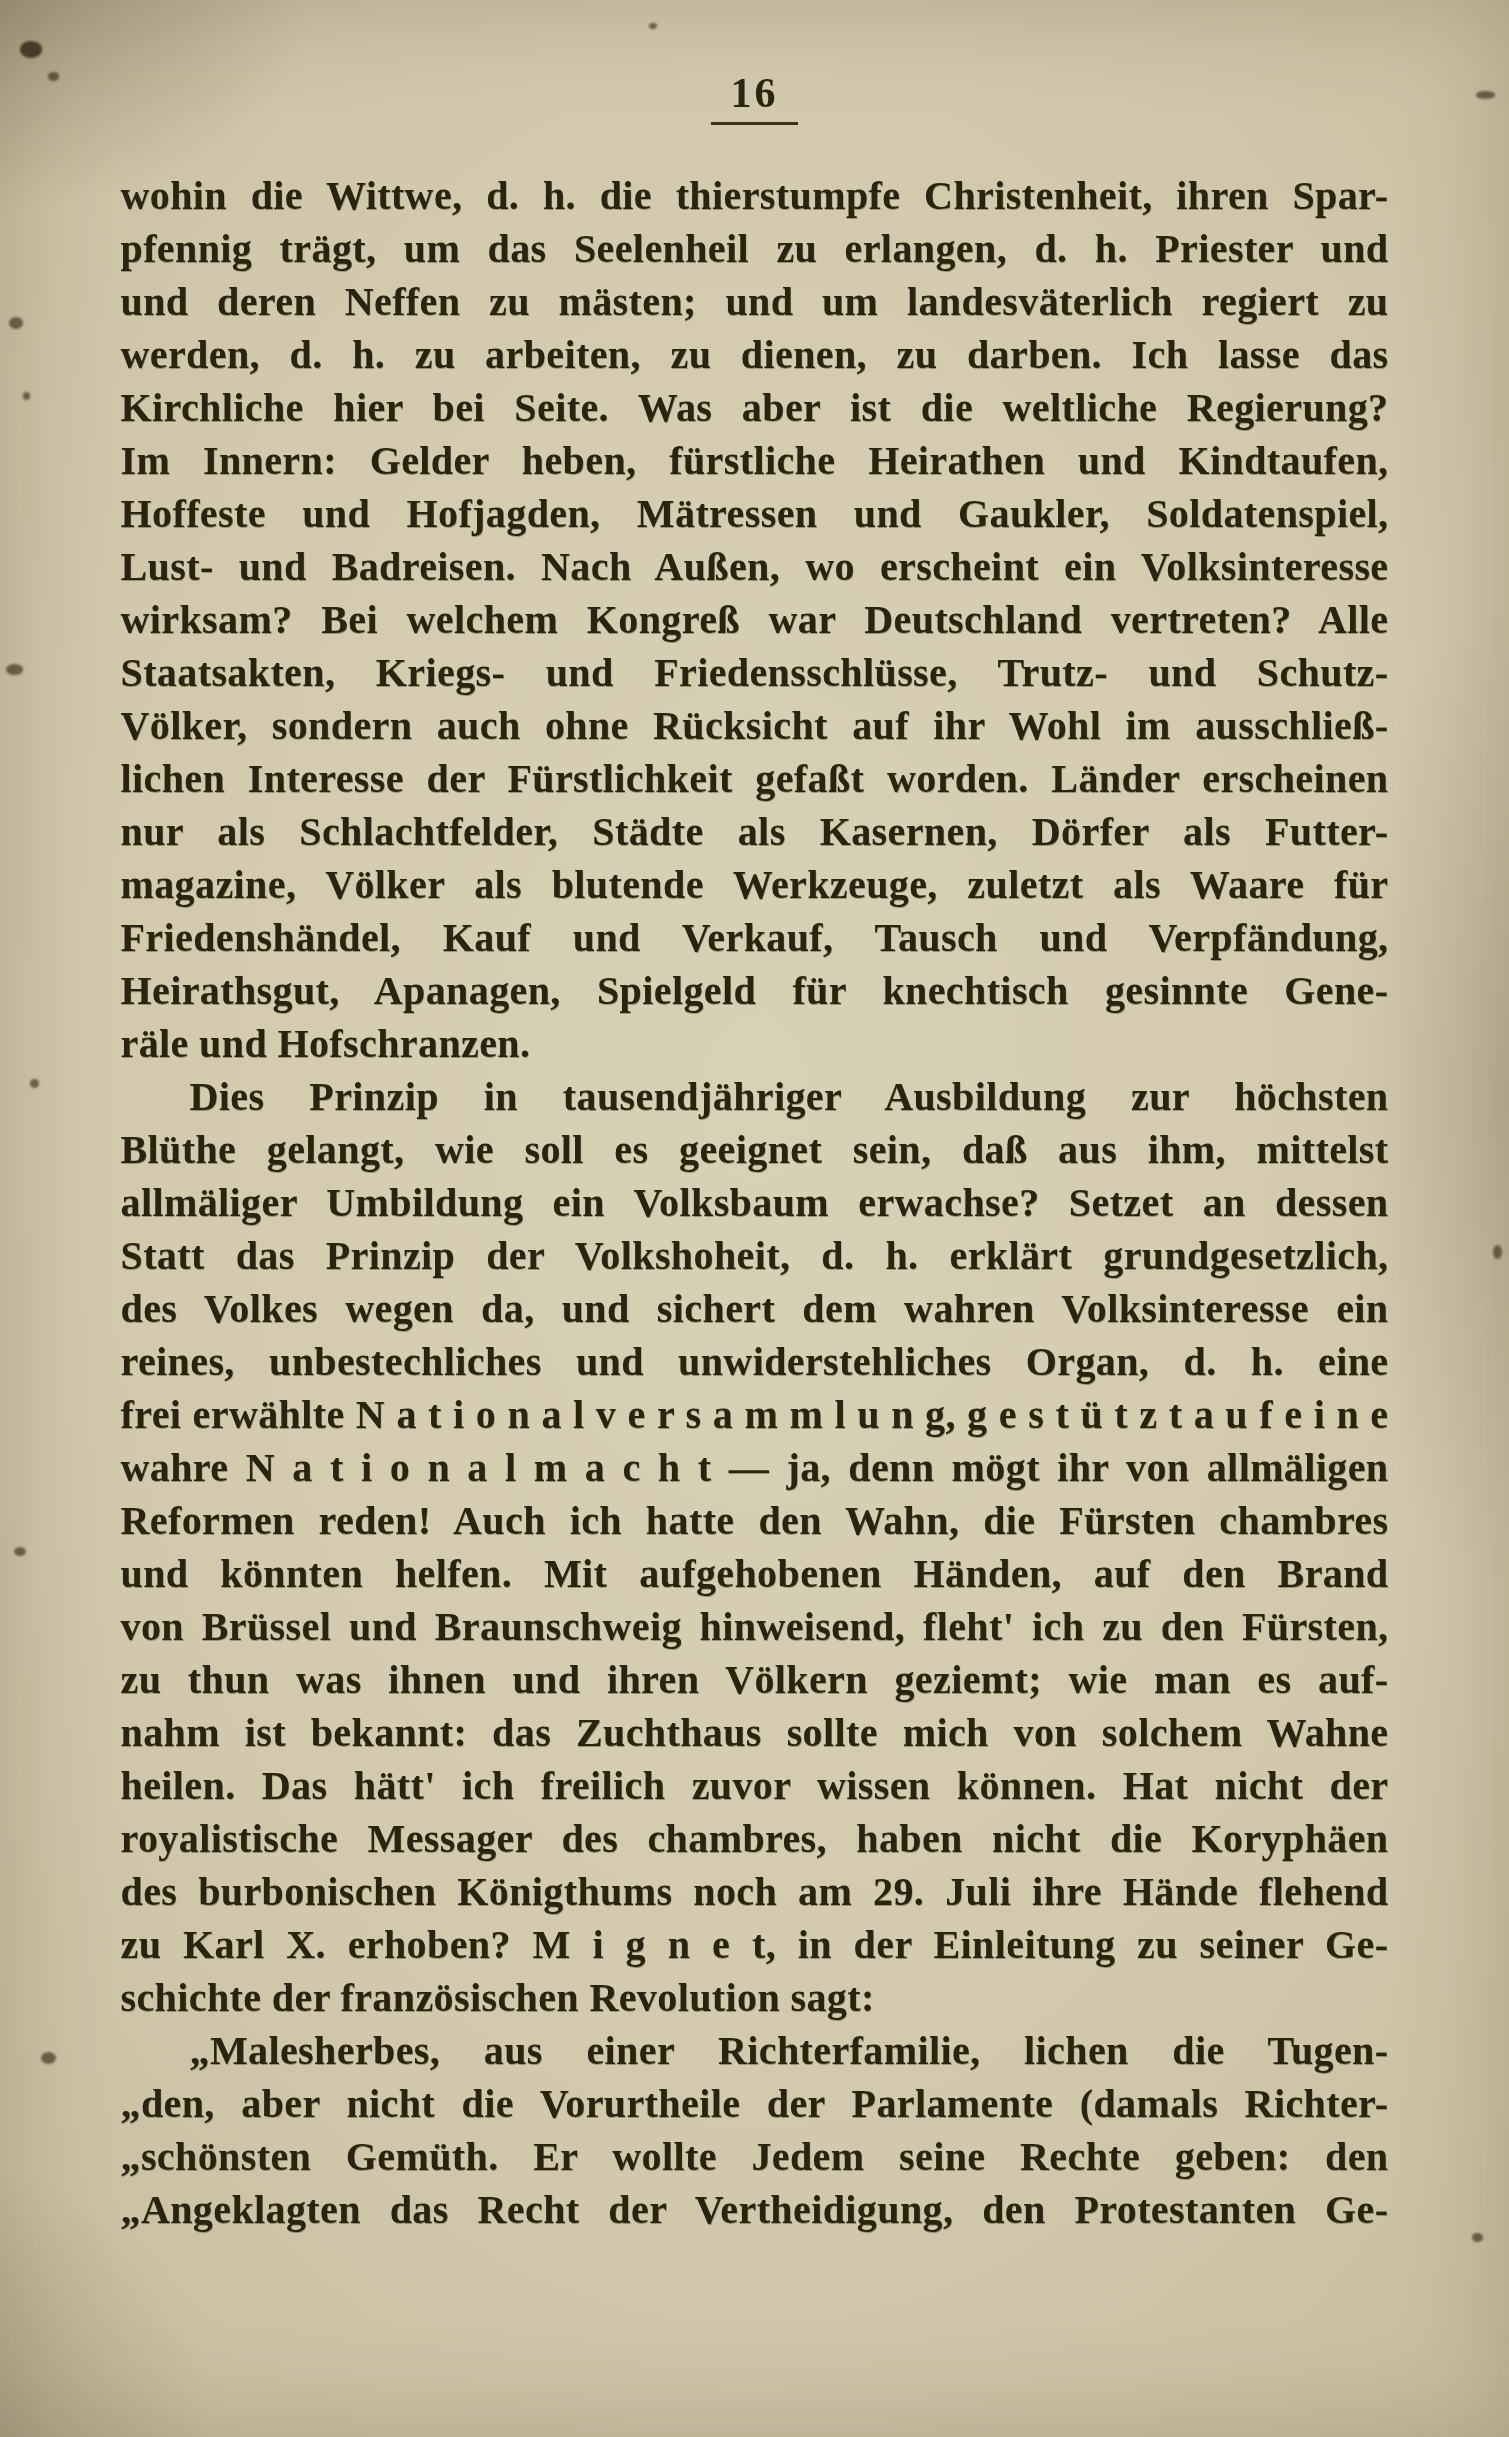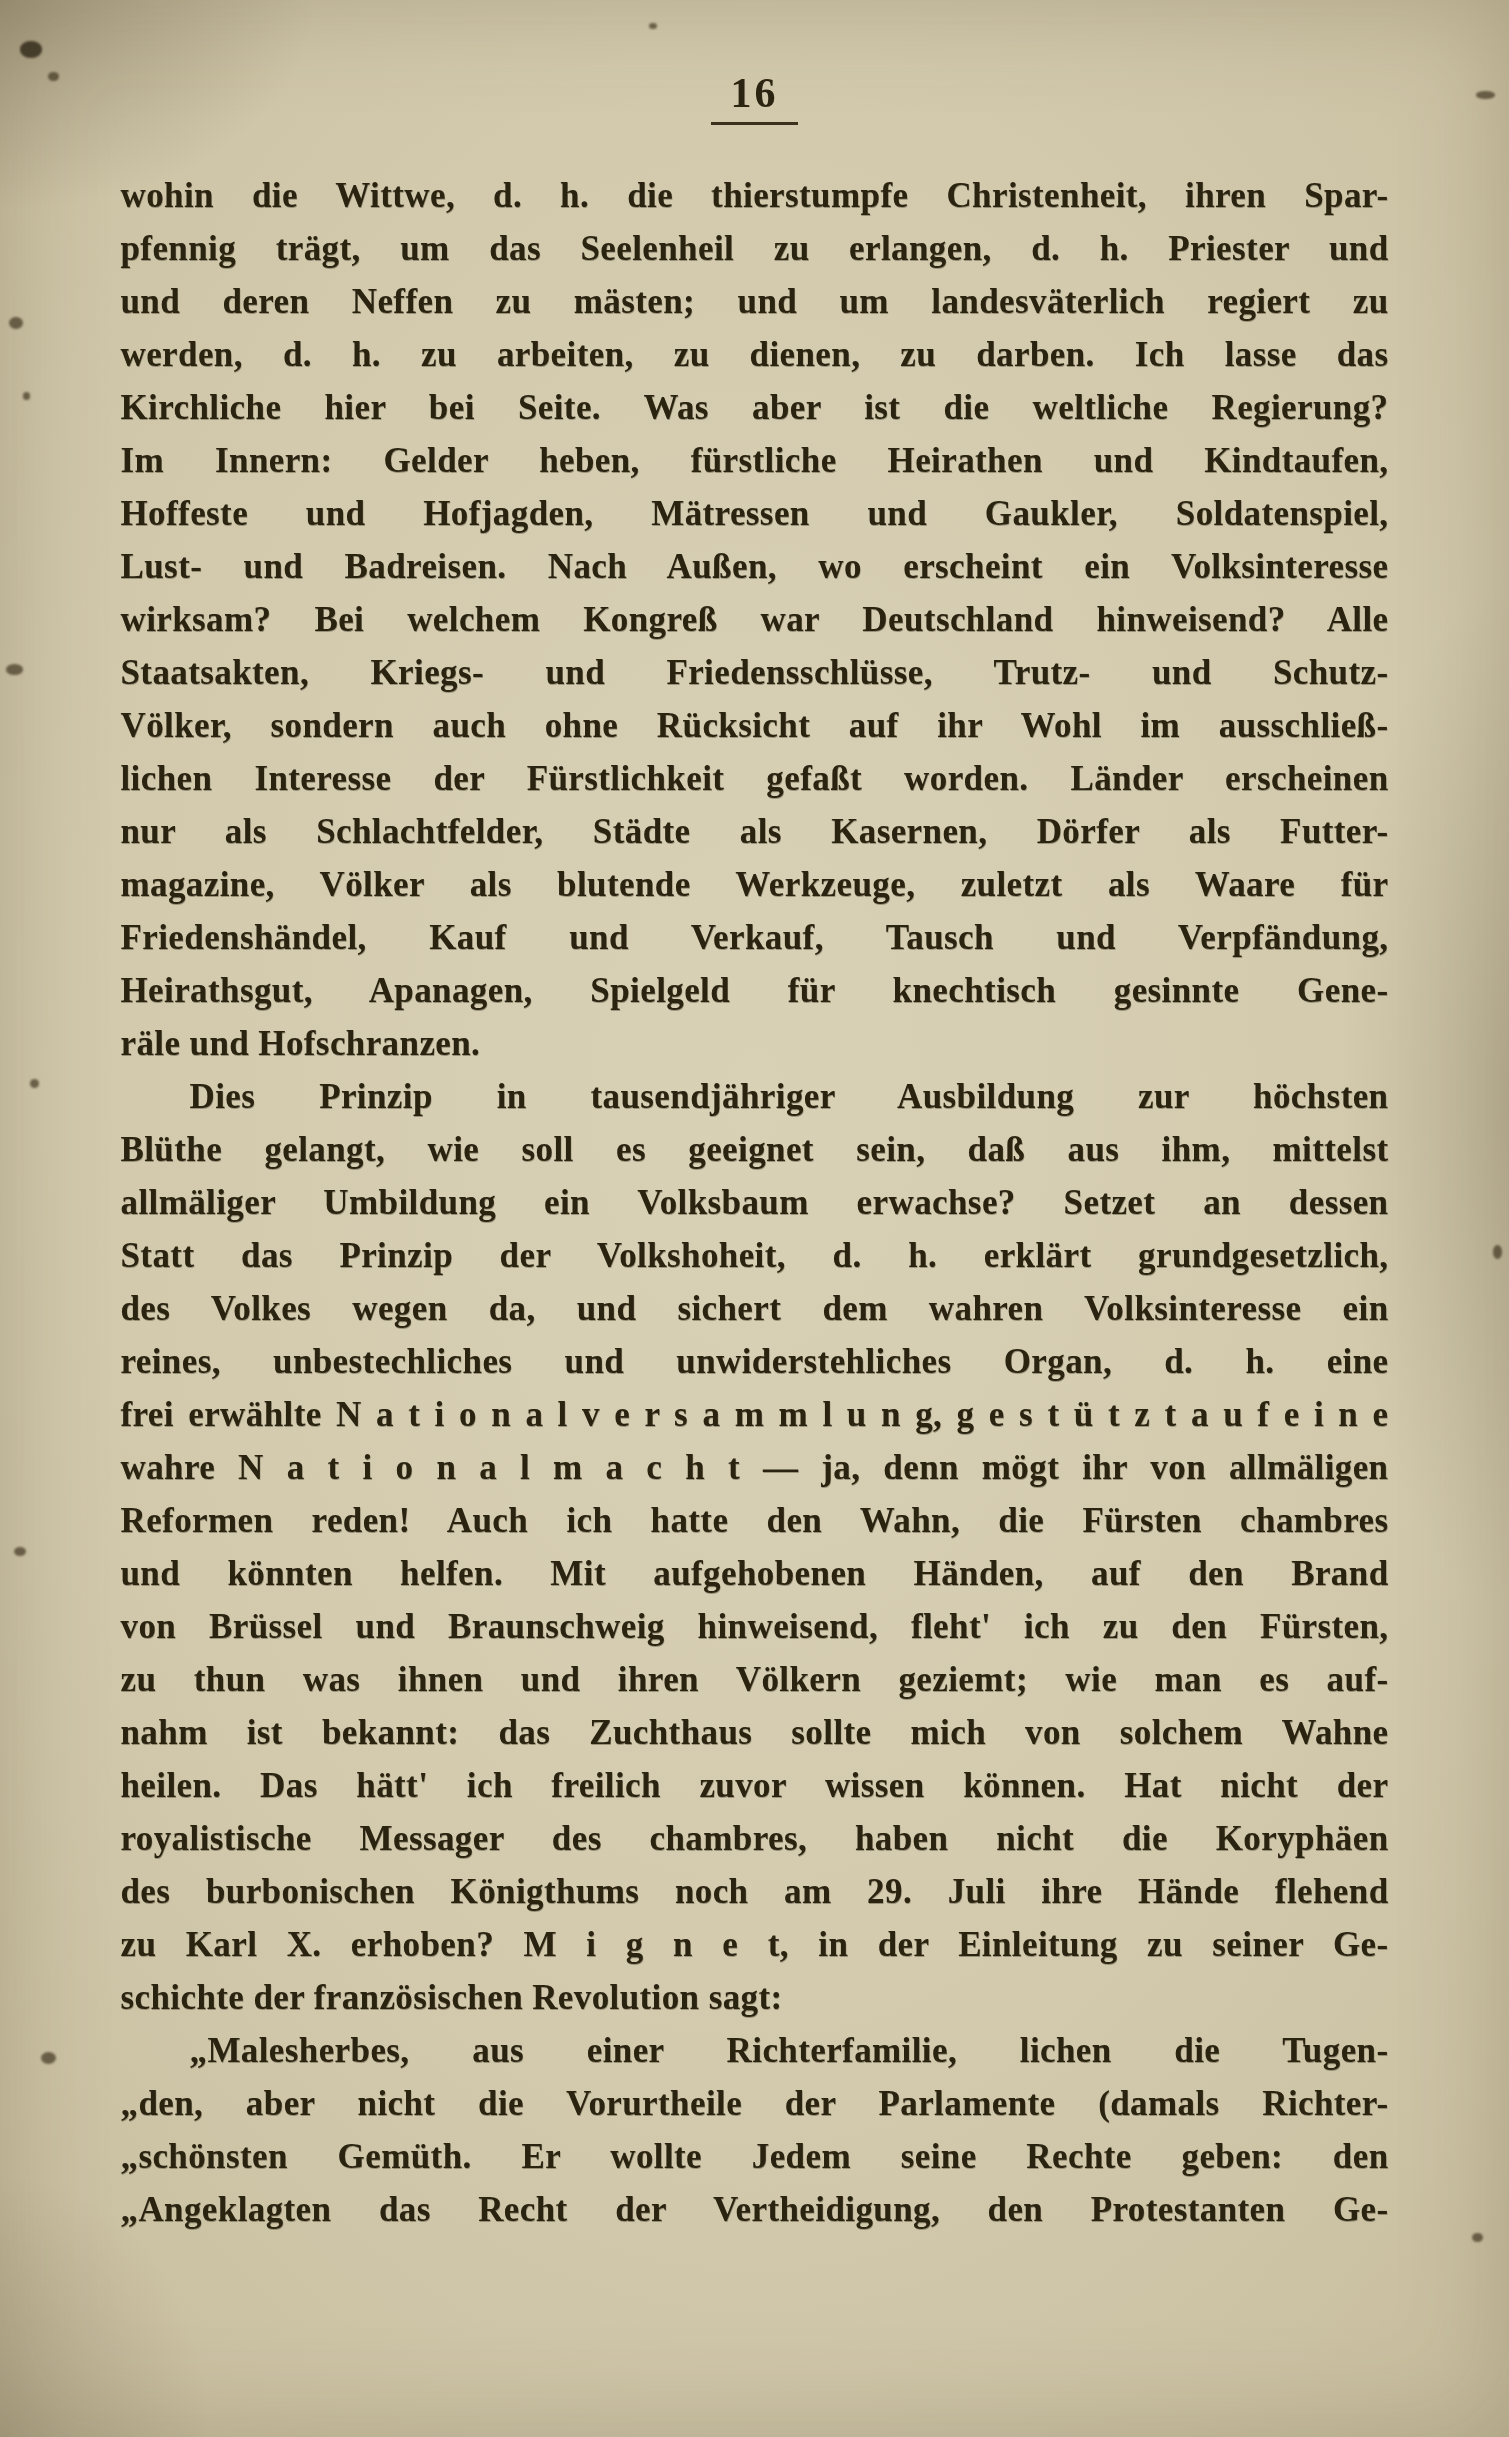--- a/index.html
+++ b/index.html
@@ -40,21 +40,21 @@
     text-align: right;
   }
   .text-block {
     width: 1268px;
     margin: 44px auto 0 auto;
   }
   .para {
     margin: 0;
   }
   .line {
-    font-size: 35px;
+    font-size: 40px;
     font-weight: 700;
     line-height: 53px;
     letter-spacing: 0.4px;
     text-align: justify;
     text-align-last: justify;
     white-space: normal;
     color: #2a2310;
     text-shadow: 0.5px 0.5px 0 rgba(42,35,16,0.35);
   }
   .line.first-indent {
@@ -94,21 +94,21 @@
   <div class="text-block" id="text-block">
       <div class="para">
         <div class="line">wohin die Wittwe, d. h. die thierstumpfe Christenheit, ihren Spar-</div>
         <div class="line">pfennig trägt, um das Seelenheil zu erlangen, d. h. Priester und</div>
         <div class="line">und deren Neffen zu mästen; und um landesväterlich regiert zu</div>
         <div class="line">werden, d. h. zu arbeiten, zu dienen, zu darben.  Ich lasse das</div>
         <div class="line">Kirchliche hier bei Seite.  Was aber ist die weltliche Regierung?</div>
         <div class="line">Im Innern: Gelder heben, fürstliche Heirathen und Kindtaufen,</div>
         <div class="line">Hoffeste und Hofjagden, Mätressen und Gaukler, Soldatenspiel,</div>
         <div class="line">Lust- und Badreisen.  Nach Außen, wo erscheint ein Volksinteresse</div>
-        <div class="line">wirksam?  Bei welchem Kongreß war Deutschland hinweisend? Alle</div>
+        <div class="line">wirksam?  Bei welchem Kongreß war Deutschland vertreten? Alle</div>
         <div class="line">Staatsakten, Kriegs- und Friedensschlüsse, Trutz- und Schutz-</div>
         <div class="line">Völker, sondern auch ohne Rücksicht auf ihr Wohl im ausschließ-</div>
         <div class="line">lichen Interesse der Fürstlichkeit gefaßt worden.  Länder erscheinen</div>
         <div class="line">nur als Schlachtfelder, Städte als Kasernen, Dörfer als Futter-</div>
         <div class="line">magazine, Völker als blutende Werkzeuge, zuletzt als Waare für</div>
         <div class="line">Friedenshändel, Kauf und Verkauf, Tausch und Verpfändung,</div>
         <div class="line">Heirathsgut, Apanagen, Spielgeld für knechtisch gesinnte Gene-</div>
         <div class="line last-left">räle und Hofschranzen.</div>
       </div>
       <div class="para">

